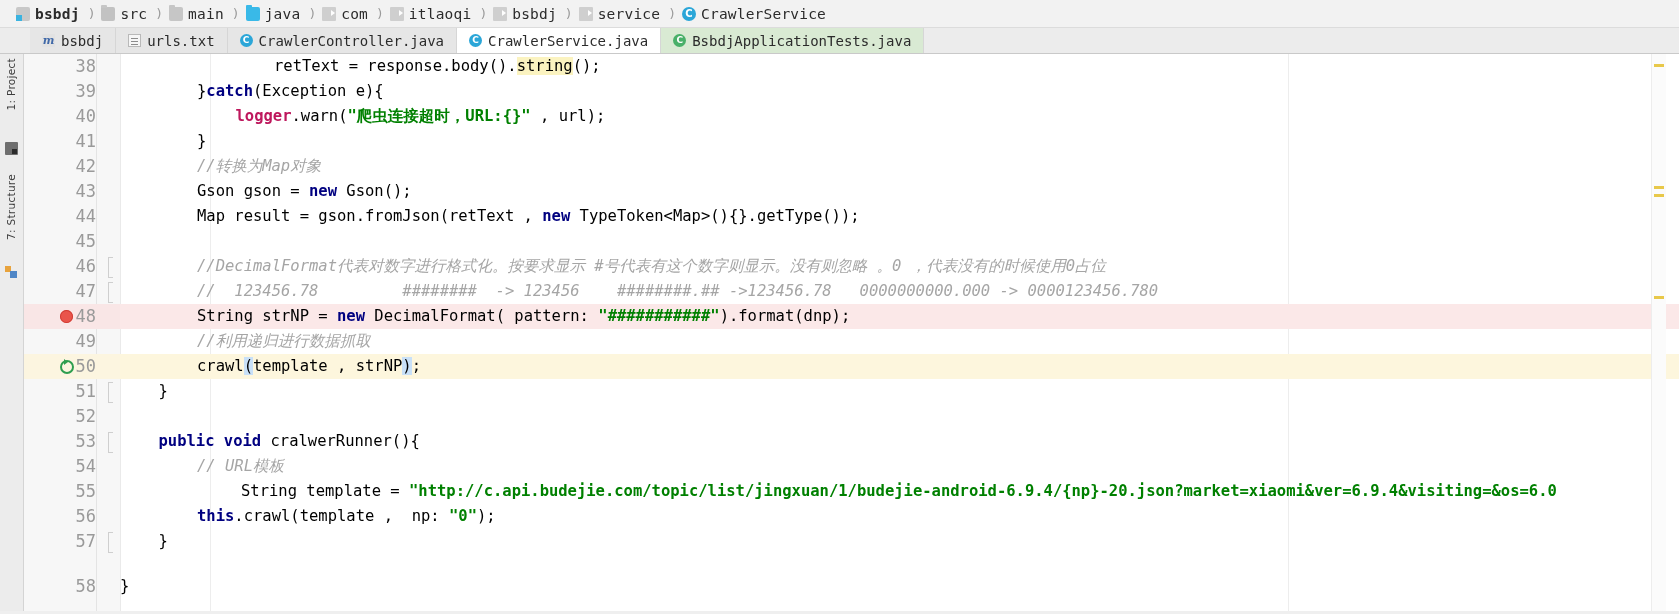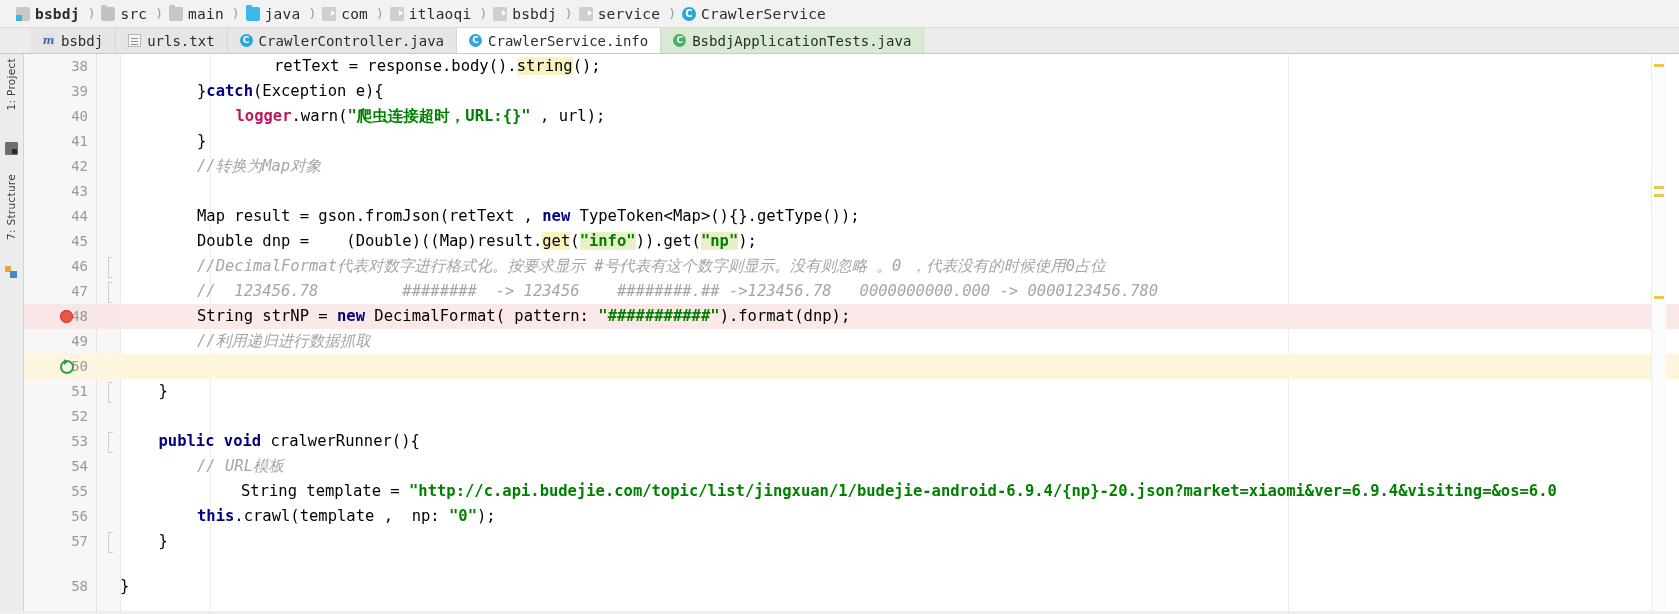--- a/index.html
+++ b/index.html
@@ -223,25 +223,25 @@
 
   .line {
     position: absolute;
     left: 0;
     width: 100%;
     height: 25px;
     line-height: 25px;
   }
   .ln {
     position: absolute;
-    left: 2px;
+    left: 10px;
     width: 62px;
     text-align: right;
     font-family: "DejaVu Sans Mono", monospace;
-    font-size: 14px;
+    font-size: 17px;
     color: #9a9a9a;
     height: 25px;
     line-height: 25px;
     user-select: none;
   }
   .code {
     position: absolute;
     left: 96px;
     height: 25px;
     line-height: 25px;
@@ -414,21 +414,21 @@
     <div class="tab">
       <span class="ic-txt"></span>
       <span class="tab-label">urls.txt</span>
     </div>
     <div class="tab">
       <span class="ic-class-tab"></span>
       <span class="tab-label">CrawlerController.java</span>
     </div>
     <div class="tab active">
       <span class="ic-class-tab"></span>
-      <span class="tab-label">CrawlerService.info</span>
+      <span class="tab-label">CrawlerService.java</span>
     </div>
     <div class="tab test-active">
       <span class="ic-class-test"></span>
       <span class="tab-label">BsbdjApplicationTests.java</span>
     </div>
   </div>
 
   <div class="tool-stripe">
     <div class="stripe-btn stripe-project">1: Project</div>
     <div class="stripe-icon stripe-icon-project"></div>
@@ -457,28 +457,28 @@
         <div class="line" style="top: 75px;">
           <div class="ln">41</div>
           <div class="code" style="left: 173px;"><span class="plain">}</span></div>
         </div>
         <div class="line" style="top: 100px;">
           <div class="ln">42</div>
           <div class="code" style="left: 173px;"><span class="cmt">//转换为Map对象</span></div>
         </div>
         <div class="line" style="top: 125px;">
           <div class="ln">43</div>
+          <div class="code" style="left: 173px;"><span class="plain">Gson gson = </span><span class="kw">new</span><span class="plain"> Gson();</span></div>
         </div>
         <div class="line" style="top: 150px;">
           <div class="ln">44</div>
           <div class="code" style="left: 173px;"><span class="plain">Map result = gson.fromJson(retText , </span><span class="kw">new</span><span class="plain"> TypeToken&lt;Map&gt;(){}.getType());</span></div>
         </div>
         <div class="line" style="top: 175px;">
           <div class="ln">45</div>
-          <div class="code" style="left: 173px;"><span class="plain">Double dnp =    (Double)((Map)result.</span><span class="plain hl-soft">get</span><span class="plain">(</span><span class="str hl-usage">"info"</span><span class="plain">)).get(</span><span class="str hl-usage">"np"</span><span class="plain">);</span></div>
         </div>
         <div class="line" style="top: 200px;">
           <div class="ln">46</div>
           <div class="fold-brace"></div>
           <div class="code" style="left: 173px;"><span class="cmt">//DecimalFormat代表对数字进行格式化。按要求显示 #号代表有这个数字则显示。没有则忽略 。0 ，代表没有的时候使用0占位</span></div>
         </div>
         <div class="line" style="top: 225px;">
           <div class="ln">47</div>
           <div class="fold-brace"></div>
           <div class="code" style="left: 173px;"><span class="cmt">//  123456.78         ########  -&gt; 123456    ########.## -&gt;123456.78   0000000000.000 -&gt; 0000123456.780</span></div>
@@ -492,20 +492,21 @@
         </div>
         <div class="line" style="top: 275px;">
           <div class="ln">49</div>
           <div class="code" style="left: 173px;"><span class="cmt">//利用递归进行数据抓取</span></div>
         </div>
         <div class="gutter-hl caret-row" style="top: 300px;"></div>
         <div class="row-hl caret-row" style="top: 300px;"></div>
         <div class="line" style="top: 300px;">
           <div class="ln">50</div>
           <div class="recursion-mark" style="top: 6px;"></div>
+          <div class="code" style="left: 173px;"><span class="plain">crawl</span><span class="plain hl-brace">(</span><span class="plain">template , strNP</span><span class="plain hl-brace">)</span><span class="plain">;</span></div>
         </div>
         <div class="line" style="top: 325px;">
           <div class="ln">51</div>
           <div class="fold-brace"></div>
           <div class="code" style="left: 134.5px;"><span class="plain">}</span></div>
         </div>
         <div class="line" style="top: 350px;">
           <div class="ln">52</div>
           <div class="code" style="left: 96px;"></div>
         </div>

